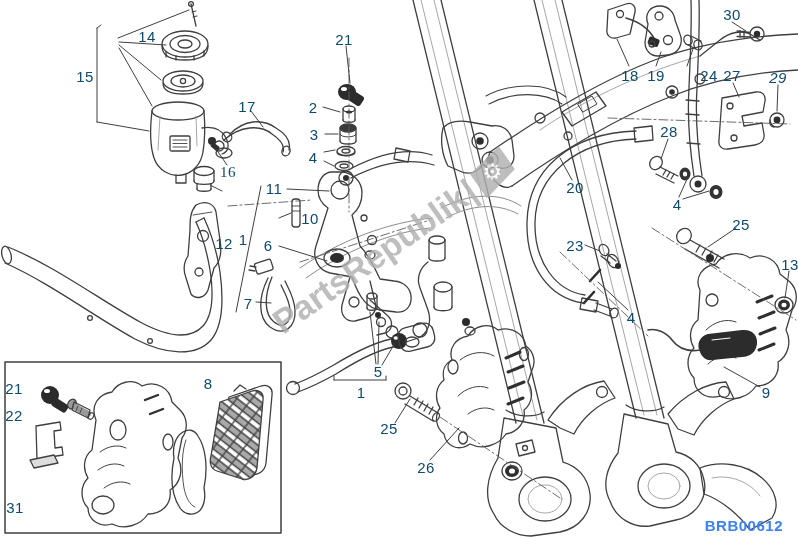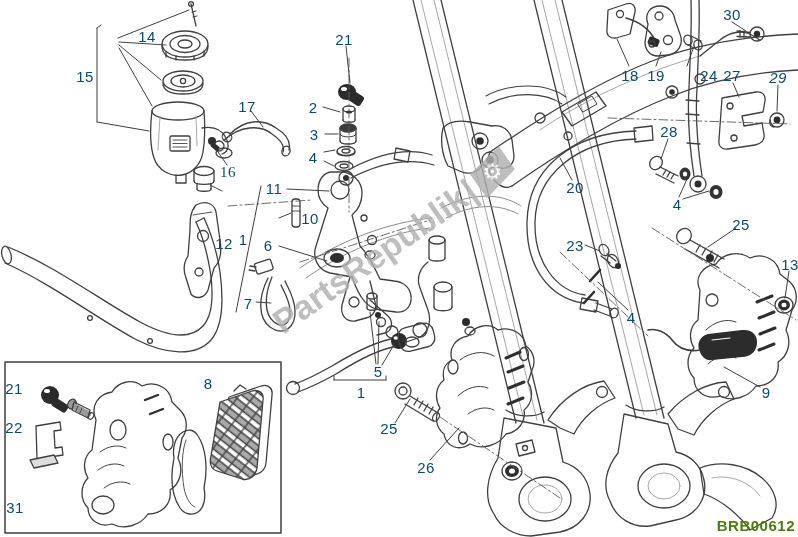--- a/index.html
+++ b/index.html
@@ -25,22 +25,22 @@
   .wm-bar{
     font-family:"Liberation Sans",sans-serif;font-weight:bold;font-size:34px;line-height:34px;color:#b0b0b0;
   }
   .wm-flag{
     width:40px;height:36px;background:#b0b0b0;margin-left:3px;
     clip-path:polygon(0 18%,100% 0,100% 78%,0 100%);
     display:flex;align-items:center;justify-content:center;
   }
   .wm-gear{font-size:22px;line-height:22px;color:#ffffff;}
   .diagram-code{
-    position:absolute;right:3px;bottom:3px;
-    font:15px "Liberation Sans",sans-serif;font-weight:bold;color:#4d7c0f;letter-spacing:.5px;
+    position:absolute;right:15px;bottom:3px;
+    font:15px "Liberation Sans",sans-serif;font-weight:bold;color:#3b82f6;letter-spacing:.5px;
   }
 </style>
 </head>
 <body>
 
 <div id="stage">
 
 <svg id="art" width="798" height="537" viewBox="0 0 798 537" fill="none" stroke="#3f3f3f" stroke-width="1.3" stroke-linecap="round" stroke-linejoin="round">
 
   <g>
@@ -532,21 +532,21 @@
       <span class="callout" style="left: 575px; top: 245px;">23</span>
       <span class="callout" style="left: 677px; top: 204px;">4</span>
       <span class="callout" style="left: 631px; top: 317px;">4</span>
       <span class="callout" style="left: 741px; top: 224px;">25</span>
       <span class="callout" style="left: 790px; top: 264px;">13</span>
       <span class="callout" style="left: 389px; top: 428px;">25</span>
       <span class="callout" style="left: 426px; top: 467px;">26</span>
       <span class="callout" style="left: 766px; top: 392px;">9</span>
       <span class="callout" style="left: 208px; top: 383px;">8</span>
       <span class="callout" style="left: 14px; top: 388px;">21</span>
-      <span class="callout" style="left: 14px; top: 427px; text-align: right;">22</span>
+      <span class="callout" style="left: 14px; top: 415px; text-align: right;">22</span>
       <span class="callout" style="left: 15px; top: 507px;">31</span>
     </div>
 
 <div class="watermark">
   <span class="wm-text">PartsRepublik</span>
       <span class="wm-bar">|</span>
   <span class="wm-flag">
     <span class="wm-gear">⚙</span>
   </span>
 </div>

